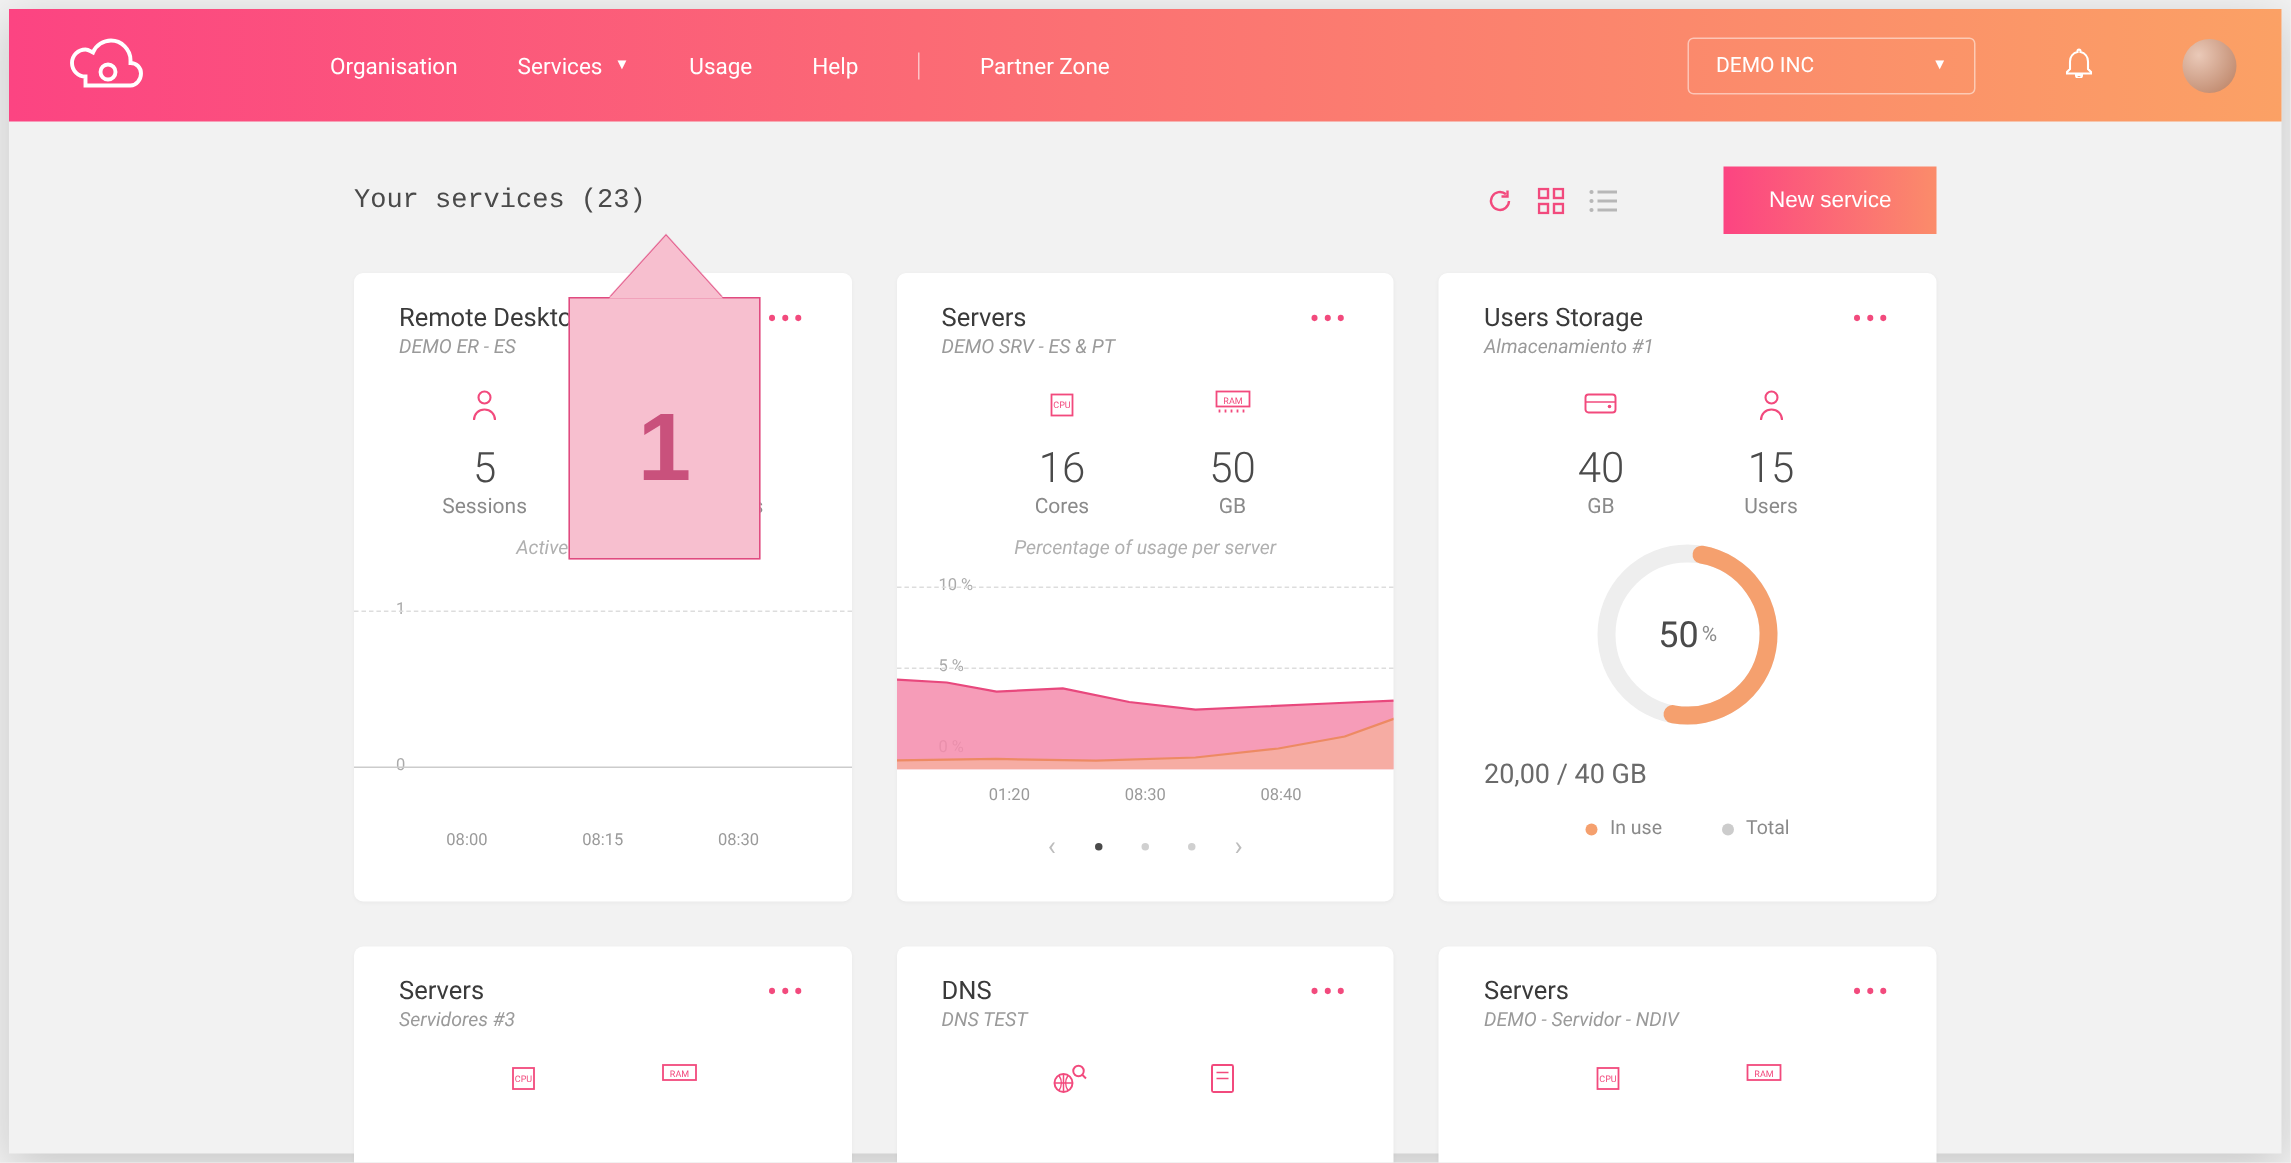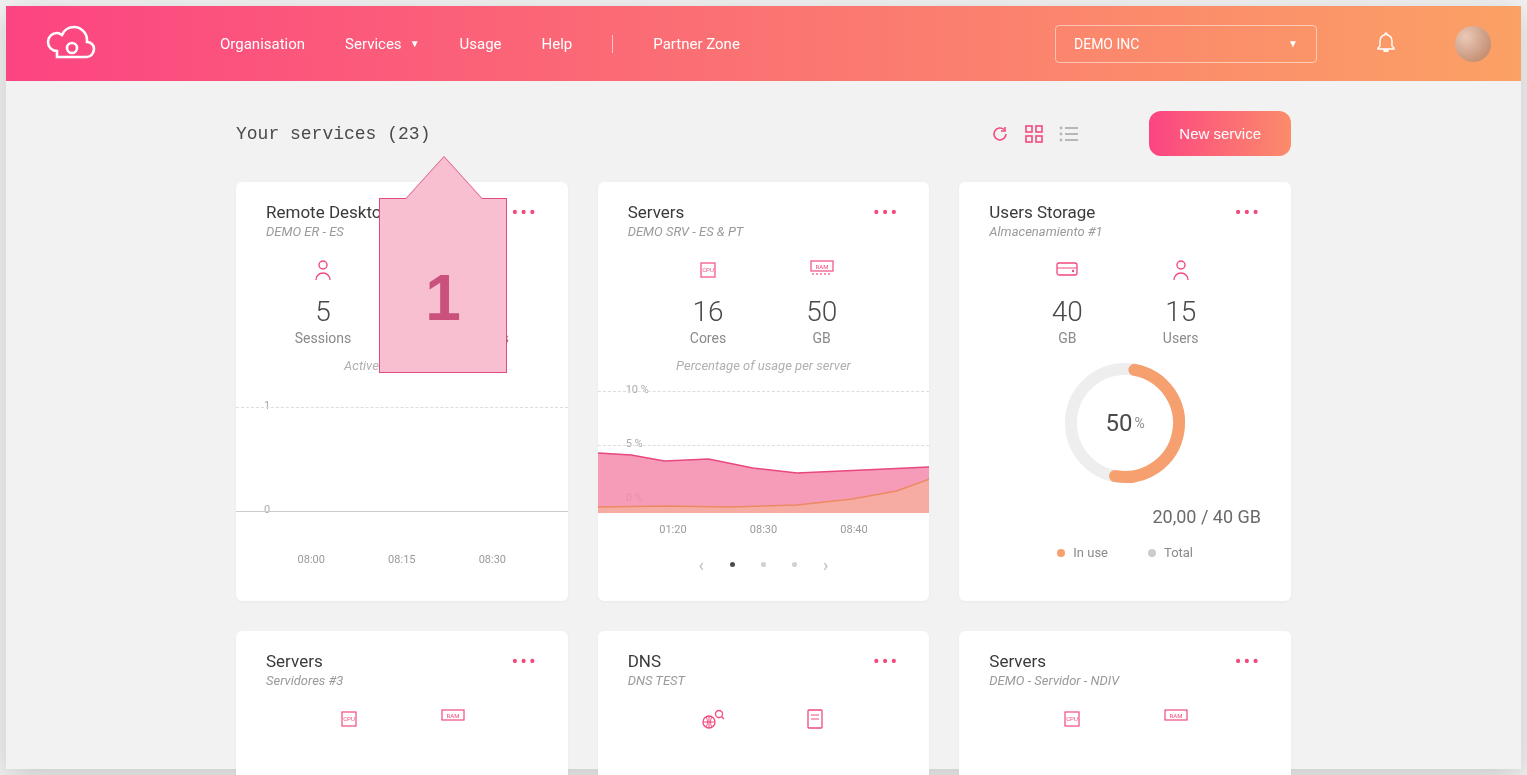--- a/index.html
+++ b/index.html
@@ -4,29 +4,29 @@
 <style>
 *{box-sizing:border-box;margin:0;padding:0;}
 body{font-family:-apple-system,BlinkMacSystemFont,"Segoe UI",Roboto,sans-serif;background:#f2f2f2;width:1527px;height:775px;overflow:hidden;position:relative;}
 .page-shadow{position:absolute;inset:6px;background:#f2f2f2;box-shadow:0 8px 30px rgba(0,0,0,.18);}
 .nav{height:75px;background:linear-gradient(90deg,#fc4482 0%,#fb6a75 40%,#fba165 100%);display:flex;align-items:center;color:#fff;padding:0 30px 0 40px;}
 .logo{margin-right:120px;}
 .nav-links{display:flex;align-items:center;gap:40px;font-size:15px;}
 .nav-link{cursor:pointer;display:flex;align-items:center;gap:8px;}
 .nav-sep{width:1px;height:18px;background:rgba(255,255,255,.6);}
 .nav-right{margin-left:auto;display:flex;align-items:center;gap:60px;}
-.org-select{border:1px solid rgba(255,255,255,.5);border-radius:4px;padding:10px 18px;width:262px;display:flex;align-items:center;justify-content:space-between;font-size:14px;cursor:pointer;text-align:center;}
+.org-select{border:1px solid rgba(255,255,255,.5);border-radius:4px;padding:10px 18px;width:192px;display:flex;align-items:center;justify-content:space-between;font-size:14px;cursor:pointer;text-align:center;}
 .bell{cursor:pointer;}
 .avatar{width:36px;height:36px;border-radius:50%;background:radial-gradient(circle at 30% 30%,#eac9b8,#b87d5f);cursor:pointer;}
 .content{padding:30px 230px;}
 .toolbar{display:flex;align-items:center;margin-bottom:26px;}
 .heading{font-size:18px;color:#4a4a4a;font-weight:400;font-family:Liberation Mono, monospace;}
 .tool-icons{margin-left:auto;display:flex;align-items:center;gap:16px;color:#f24a7d;}
 .tool-icon{cursor:pointer;display:flex;align-items:center;}
-.new-btn{background:linear-gradient(90deg,#fc4482,#fb8c6a);color:#fff;border:none;border-radius:12px;padding:14px 30px;font-size:15px;margin-left:70px;cursor:pointer;}
+.new-btn{background:linear-gradient(90deg,#fc4482,#fb8c6a);color:#fff;border:none;border-radius:0;padding:14px 30px;font-size:15px;margin-left:70px;cursor:pointer;}
 .grid{display:grid;grid-template-columns:repeat(3,1fr);gap:30px;}
 .card{background:#fff;border-radius:6px;padding:20px 30px 26px;position:relative;box-shadow:0 1px 3px rgba(0,0,0,.04);}
 .card-head{display:flex;align-items:flex-start;justify-content:space-between;margin-bottom:20px;}
 .card-title{font-size:17px;color:#3a3a3a;margin-bottom:2px;}
 .card-sub{font-size:13px;color:#9a9a9a;font-style:italic;}
 .more{color:#f24a7d;font-size:20px;letter-spacing:2px;cursor:pointer;line-height:1;}
 .stat-row{display:flex;justify-content:center;gap:80px;margin-bottom:12px;}
 .stat{text-align:center;}
 .stat-icon{height:24px;display:flex;justify-content:center;margin-bottom:12px;color:#f24a7d;}
 .stat-val{font-size:28px;color:#4a4a4a;font-weight:300;}
@@ -36,21 +36,21 @@
 .y-tick{position:absolute;left:28px;font-size:11px;color:#aaa;}
 .x-ticks{display:flex;justify-content:space-around;font-size:11px;color:#9a9a9a;margin-top:10px;}
 .pager{display:flex;align-items:center;justify-content:center;gap:26px;margin-top:18px;color:#bdbdbd;}
 .pager .dot{width:5px;height:5px;border-radius:50%;background:#d0d0d0;}
 .pager .dot.active{background:#4a4a4a;}
 .chev{cursor:pointer;font-size:18px;}
 .donut-wrap{display:flex;justify-content:center;margin:10px 0 18px;}
 .donut{position:relative;width:130px;height:130px;}
 .donut-center{position:absolute;inset:0;display:flex;align-items:center;justify-content:center;font-size:24px;color:#4a4a4a;}
 .donut-center sup{font-size:14px;margin-left:2px;color:#8a8a8a;}
-.storage-line{text-align:right;font-size:18px;color:#6a6a6a;margin-bottom:18px;}
+.storage-line{text-align:left;font-size:18px;color:#6a6a6a;margin-bottom:18px;}
 .legend{display:flex;justify-content:center;gap:40px;font-size:13px;color:#8a8a8a;}
 .legend-item{display:flex;align-items:center;gap:8px;}
 .legend-dot{width:8px;height:8px;border-radius:50%;}
 
 .annot{position:absolute;left:373px;top:192px;z-index:5;pointer-events:none;}
 .annot-body{position:relative;width:128px;height:175px;background:#f7bfcf;border:1px solid #e04b80;}
 .annot-arrow{position:absolute;top:-42px;left:26px;width:0;height:0;border-left:38px solid transparent;border-right:38px solid transparent;border-bottom:42px solid #f7bfcf;filter:drop-shadow(0 -1px 0 #e04b80);}
 .annot-num{position:absolute;top:62px;left:0;right:0;text-align:center;font-size:64px;font-weight:600;color:#c9517c;font-family:"Segoe UI",sans-serif;}
 .dashed-line{position:absolute;border-top:1px dashed #ddd;left:0;right:0;}
 </style>

